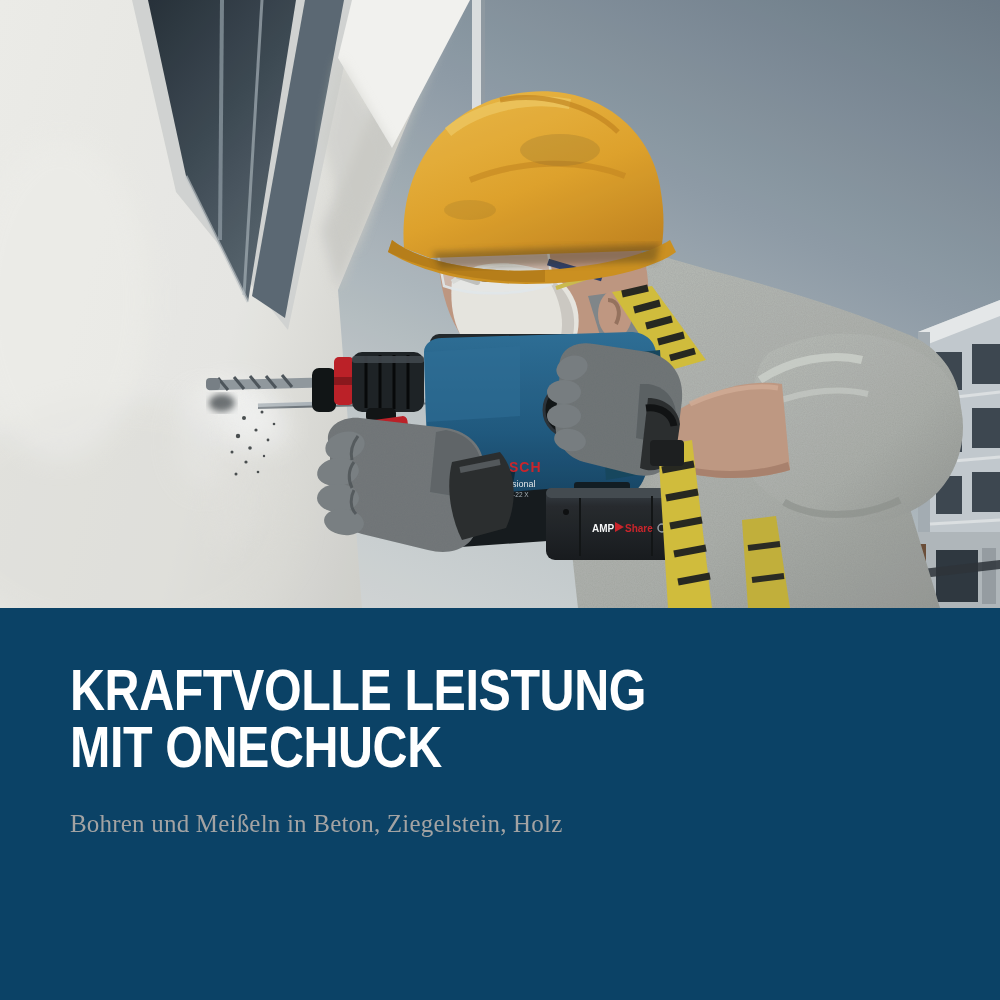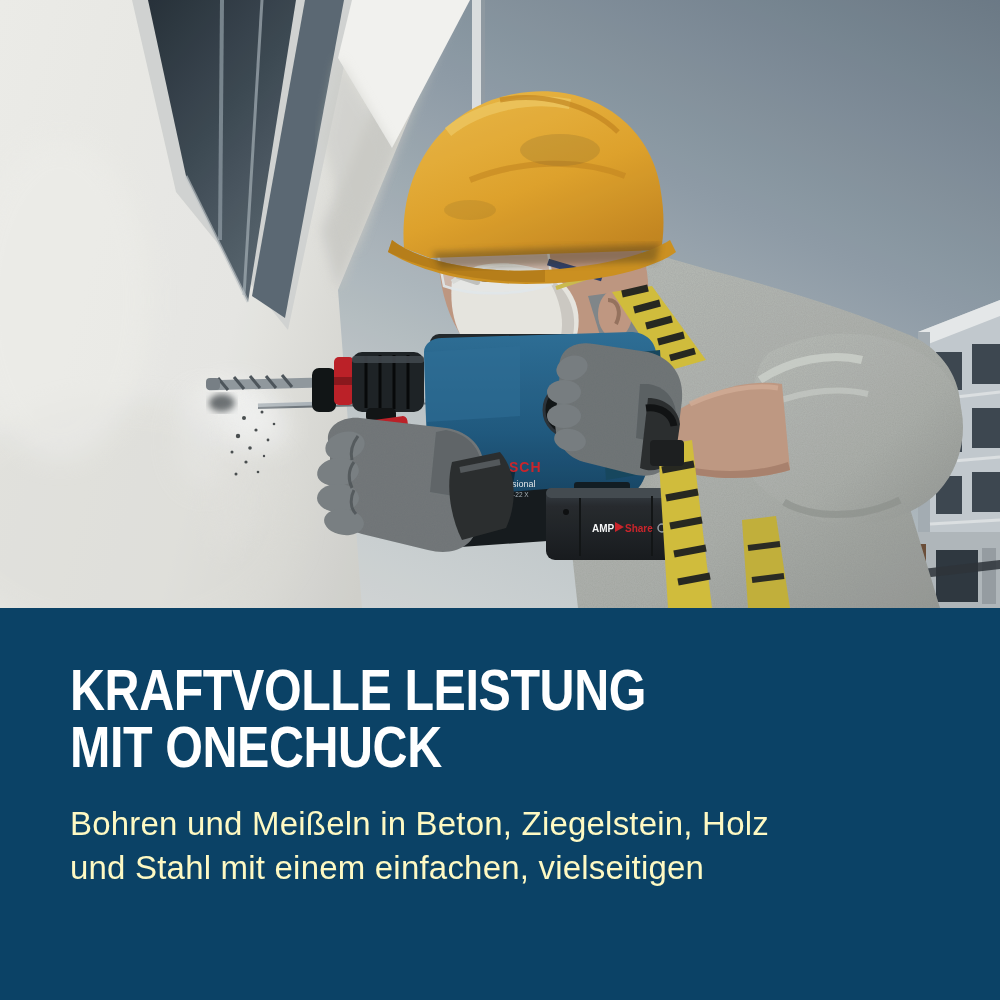--- a/index.html
+++ b/index.html
@@ -9,22 +9,22 @@
   }
   .photo{position:absolute;top:0;left:0;width:1000px;height:608px;margin:0;}
   .photo svg{display:block;width:1000px;height:608px;}
   .panel{position:absolute;left:0;top:608px;width:996px;height:392px;
     box-sizing:border-box;padding:54px 56px 0 70px;color:#ffffff;}
   .headline{margin:0;padding:0;}
   .hl{display:block;font-weight:700;font-size:57px;line-height:57px;
     letter-spacing:-0.5px;transform:scaleX(0.85);transform-origin:0 50%;
     white-space:nowrap;}
   .bodycopy{margin:26px 0 0 0;}
-  .bl{display:block;font-weight:400;font-size:33px;line-height:44px;
-    letter-spacing:0.2px;color:#fef9c3;white-space:nowrap;}
+  .bl{display:block;font-weight:400;font-size:25px;line-height:44px;
+    letter-spacing:0.2px;color:#a3a3a3;white-space:nowrap;font-family:Liberation Serif, serif;}
   text{font-family:"Liberation Sans",sans-serif;}
 </style>
 </head>
 <body>
 
 <div class="canvas">
 
   <figure class="photo">
   <svg viewBox="0 0 1000 608" preserveAspectRatio="none">
     <defs>
@@ -403,16 +403,15 @@
   </svg>
   </figure>
 
   <section class="panel">
     <h1 class="headline">
       <span class="hl">KRAFTVOLLE LEISTUNG</span>
       <span class="hl">MIT ONECHUCK</span>
     </h1>
     <p class="bodycopy">
       <span class="bl">Bohren und Meißeln in Beton, Ziegelstein, Holz</span>
-      <span class="bl">und Stahl mit einem einfachen, vielseitigen</span>
     </p>
   </section>
 </div>
 
 </body></html>

